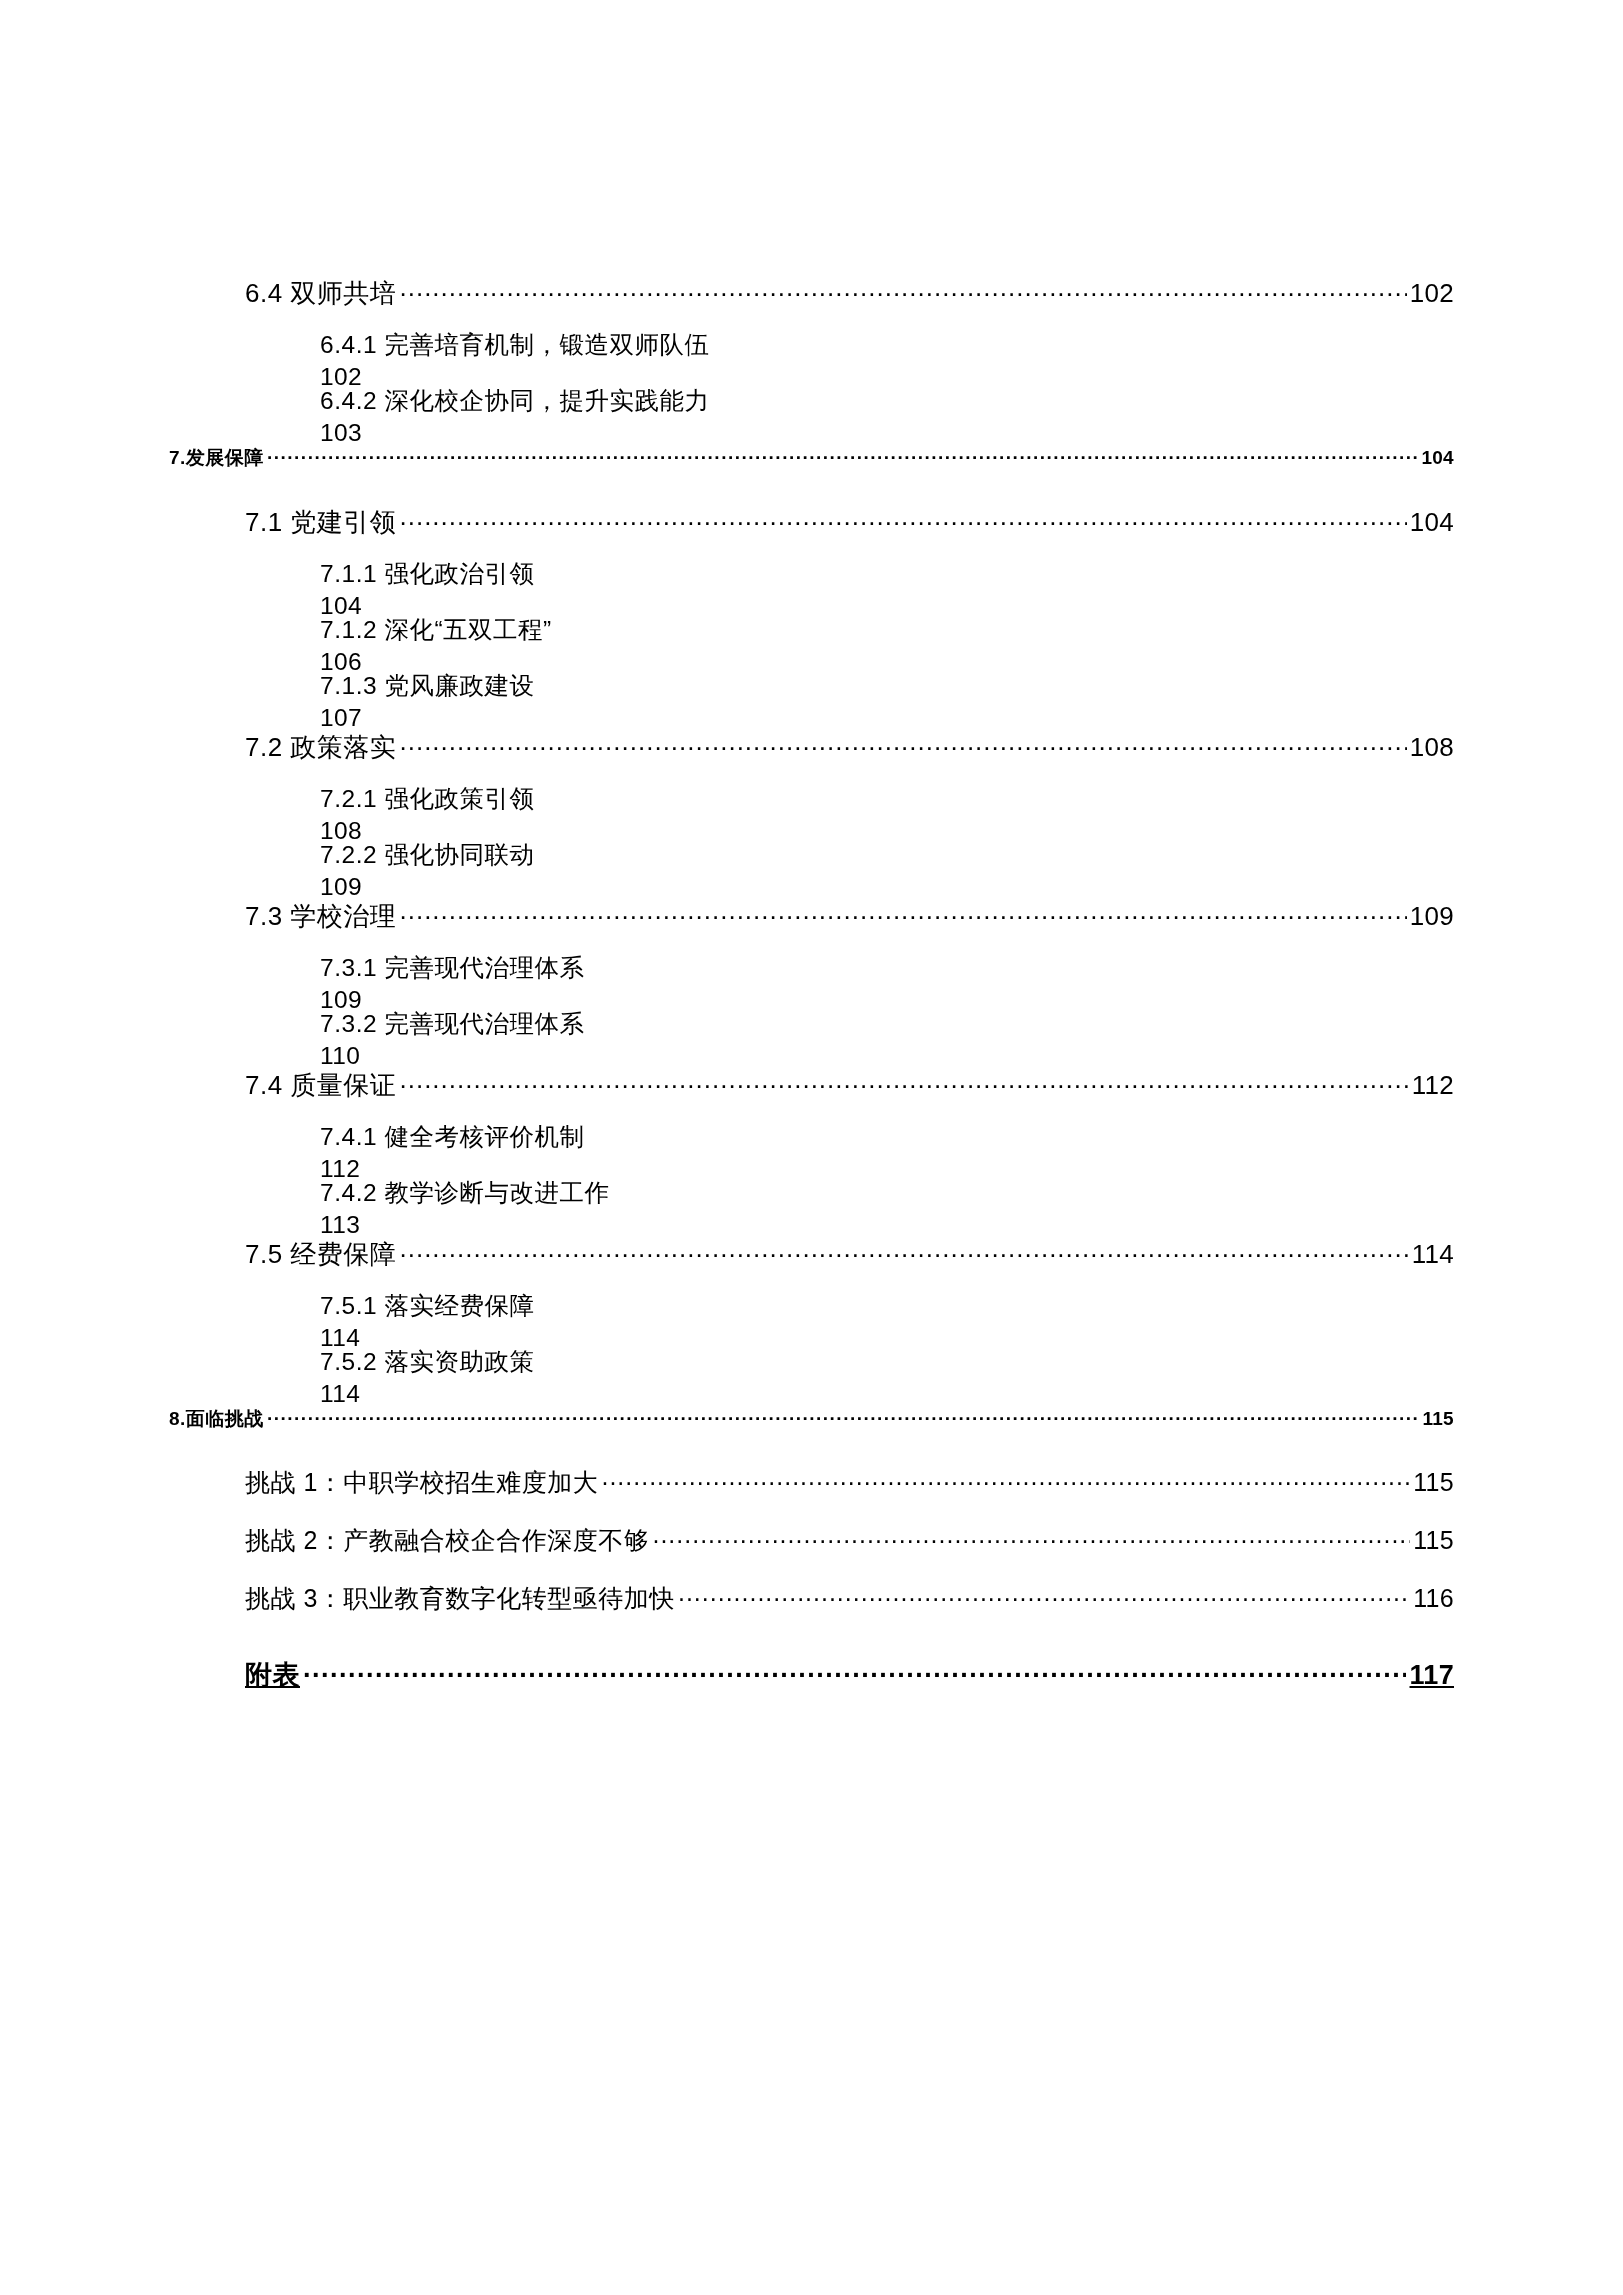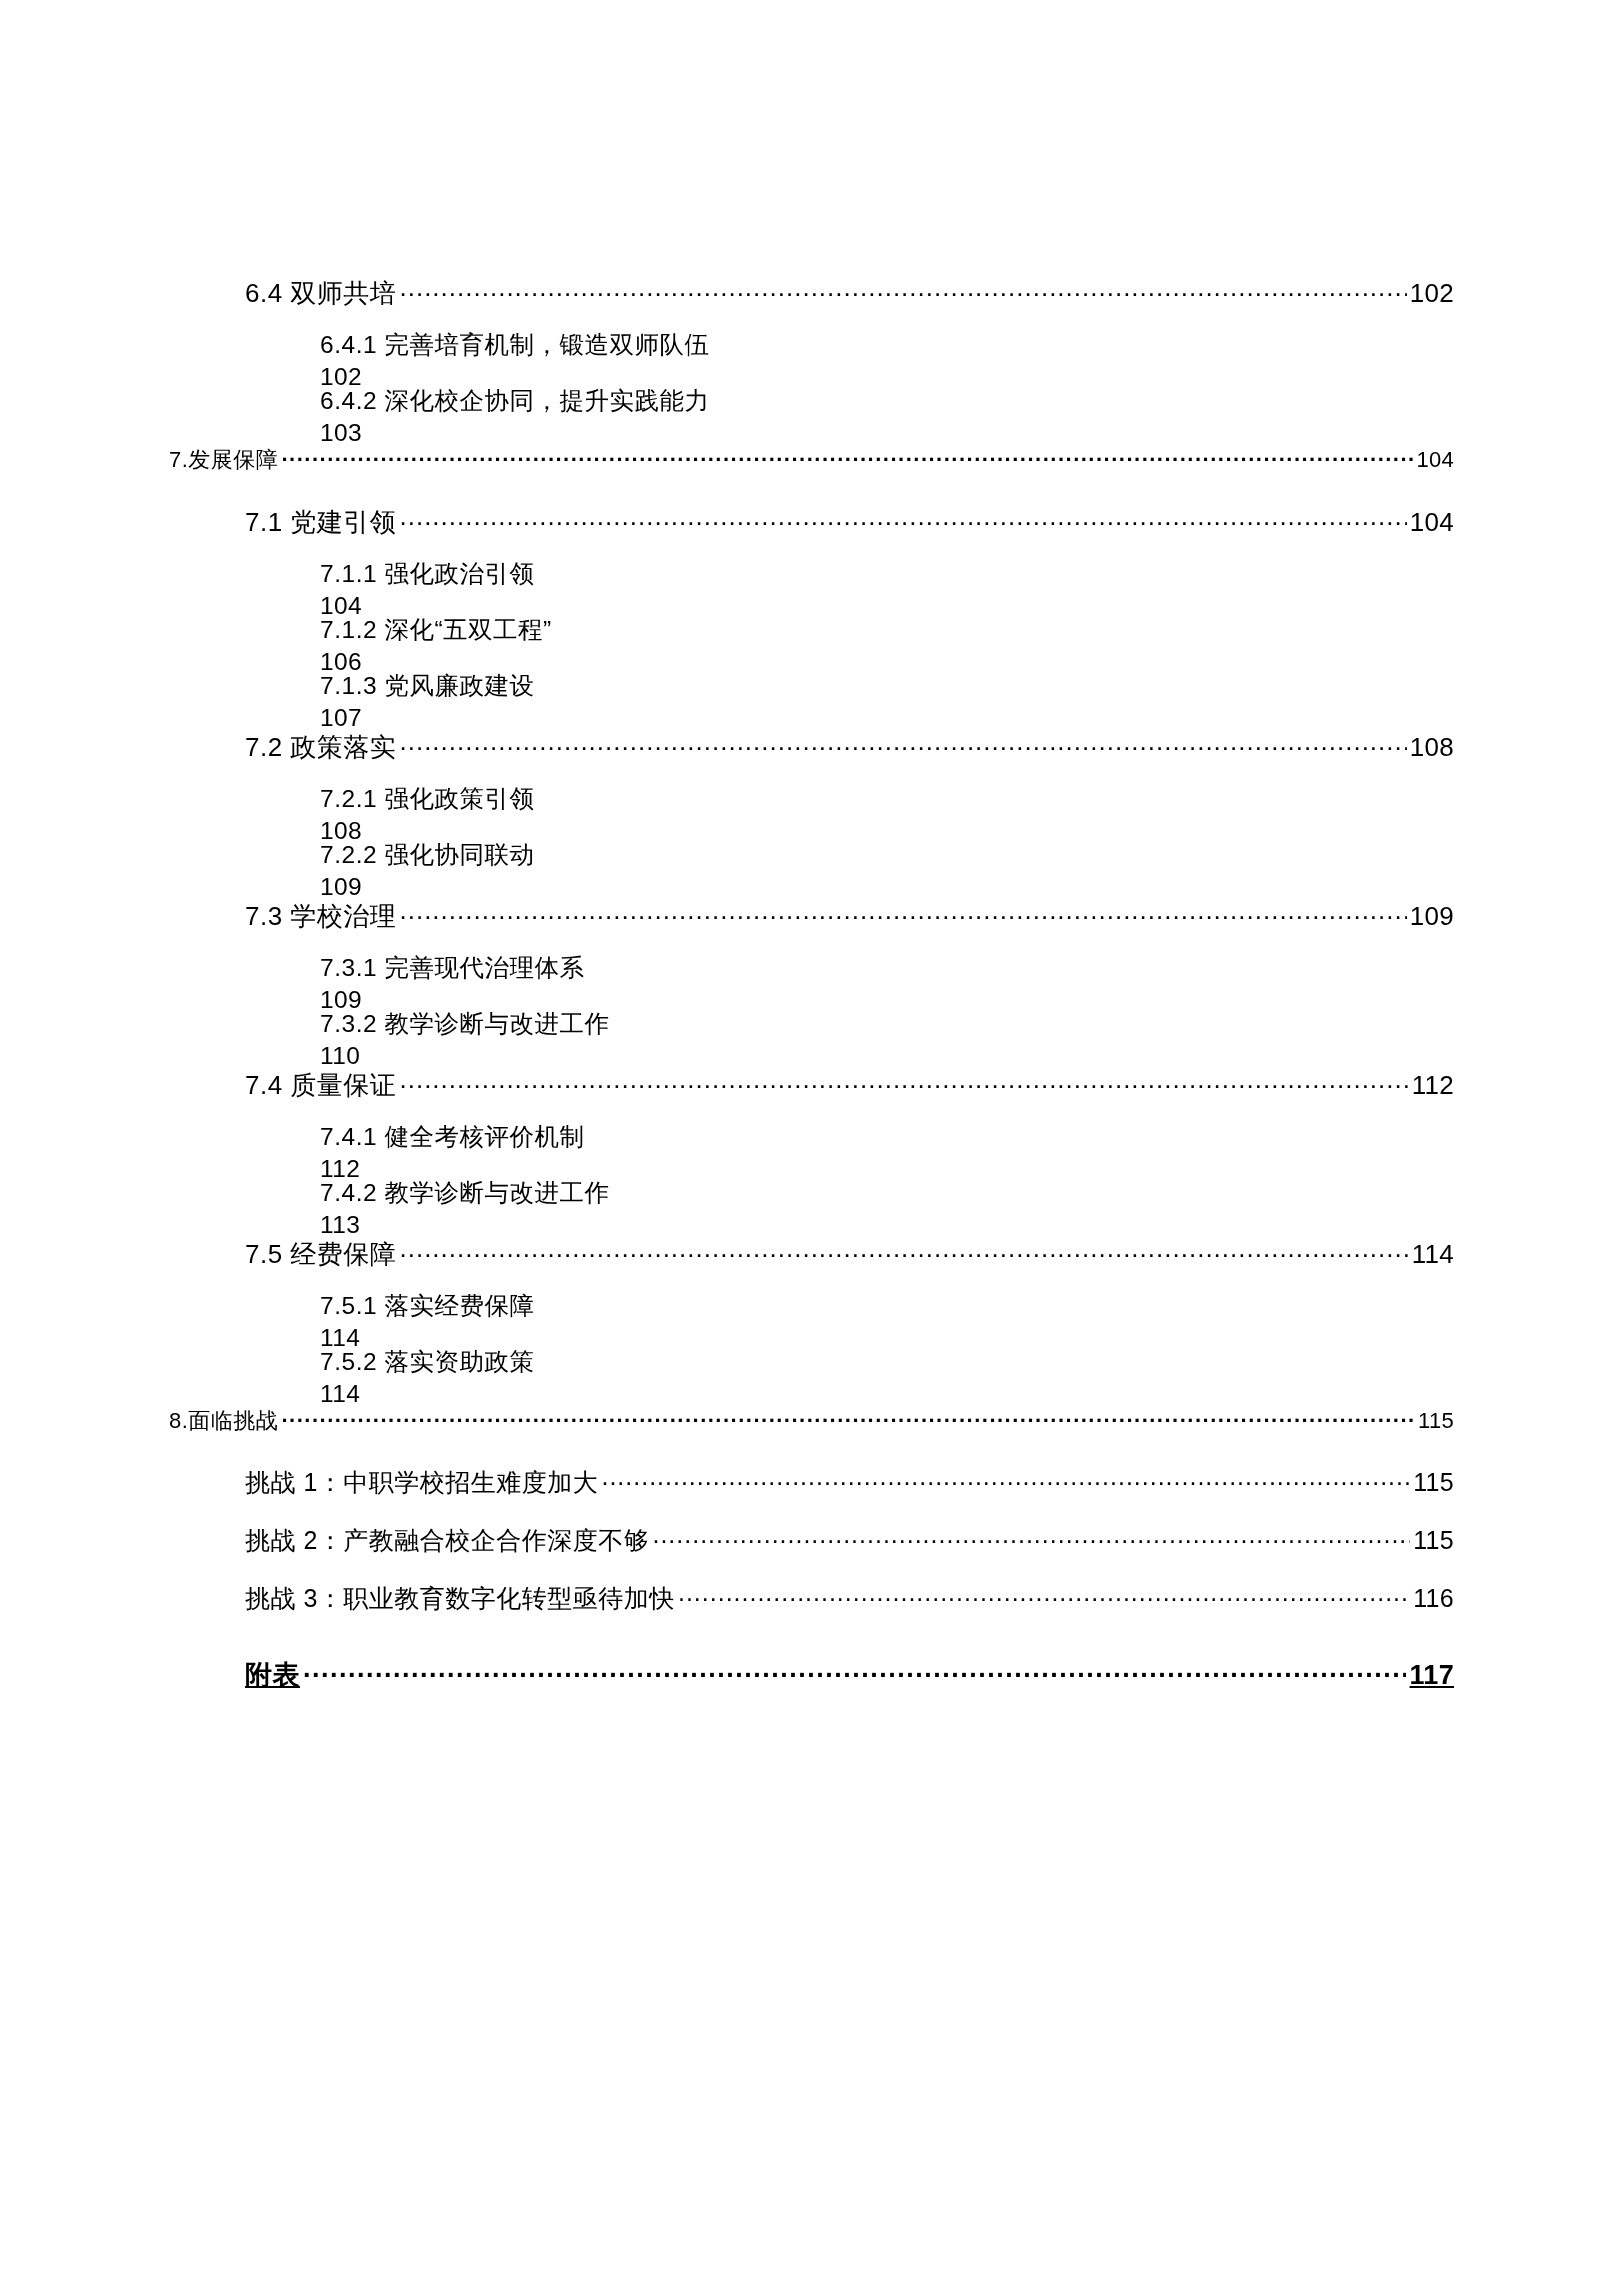--- a/index.html
+++ b/index.html
@@ -53,22 +53,22 @@
     color: #000;
   }
   .page-num {
     flex: 0 0 auto;
     text-align: right;
     letter-spacing: 0.3px;
   }
 
   
   .lvl1 {
-    font-size: 22px;
-    font-weight: normal;
+    font-size: 19px;
+    font-weight: bold;
     line-height: 1.0;
     padding-left: 0px;
     height: 60px;
   }
   .lvl1 .dots::after { letter-spacing: 1.5px; font-weight: bold; }
 
   .lvl2 {
     font-size: 26px;
     font-weight: normal;
     line-height: 1.0;
@@ -165,21 +165,21 @@
         <span class="label">7.3  学校治理</span>
         <span class="dots"></span>
         <span class="page-num">109</span>
       </div>
       <div class="toc-row lvl3">
         <span class="label">7.3.1  完善现代治理体系</span>
         <span class="dots"></span>
         <span class="page-num">109</span>
       </div>
       <div class="toc-row lvl3">
-        <span class="label">7.3.2  教学诊断与改进工作</span>
+        <span class="label">7.3.2  完善现代治理体系</span>
         <span class="dots"></span>
         <span class="page-num">110</span>
       </div>
       <div class="toc-row lvl2">
         <span class="label">7.4  质量保证</span>
         <span class="dots"></span>
         <span class="page-num">112</span>
       </div>
       <div class="toc-row lvl3">
         <span class="label">7.4.1  健全考核评价机制</span>

